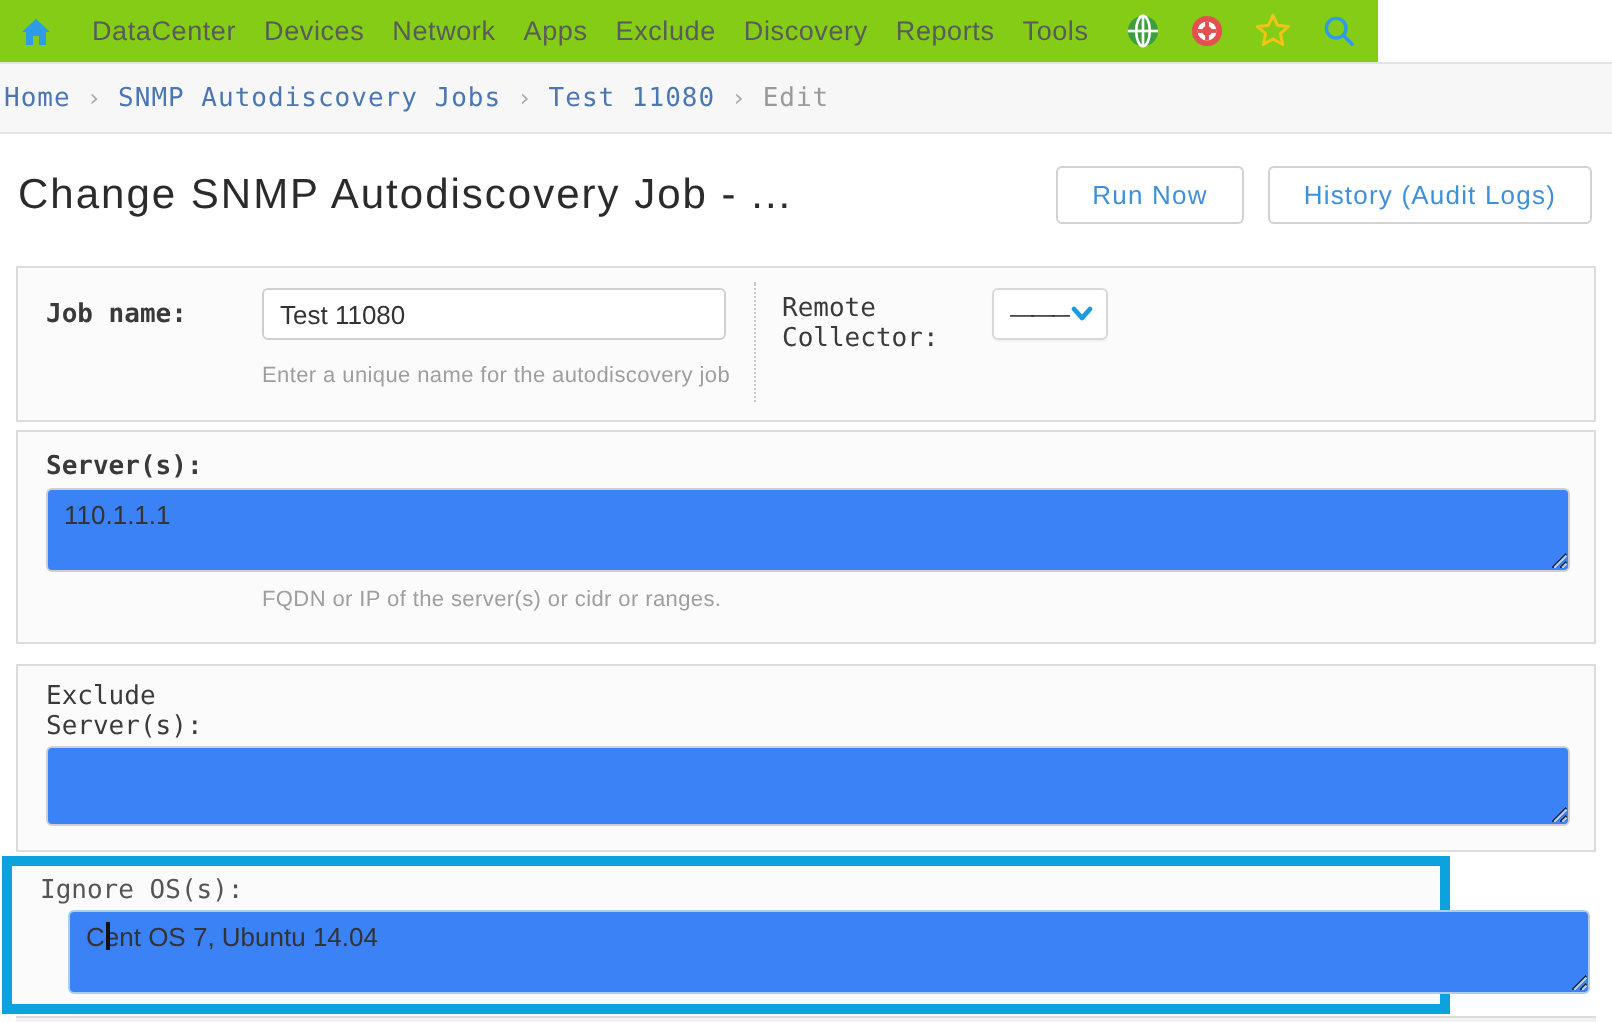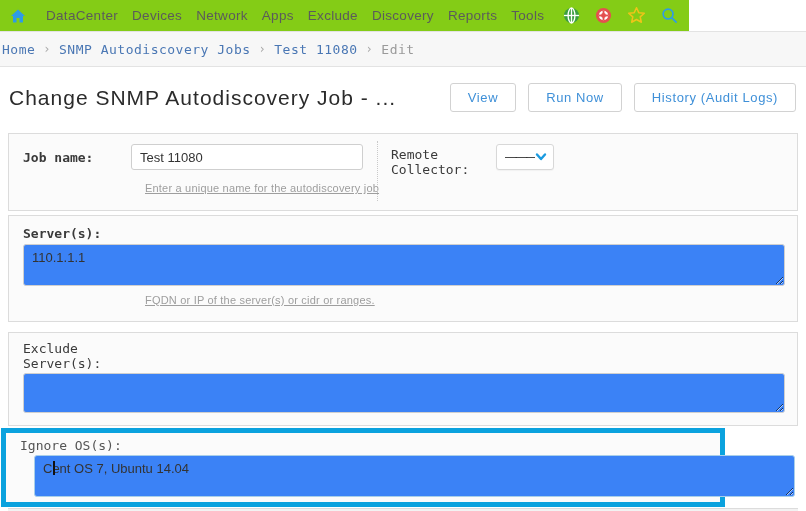--- a/index.html
+++ b/index.html
@@ -42,21 +42,21 @@
   .field-label { font-family:"DejaVu Sans Mono", monospace; font-size:13px; color:#3a3a3a;
                  line-height:1.18; }
   .bold { font-weight:bold; }
 
   .text-input { position:absolute; border:1px solid #cfcfcf; border-radius:3px; background:#fff;
                 font-family:"Liberation Sans", sans-serif; font-size:13px; color:#333;
                 padding:0 8px; outline:none; }
   .textarea { position:absolute; left:14px; width:762px; border:1px solid #cfcfcf; border-radius:3px;
               background:#3b82f6; font-family:"Liberation Sans", sans-serif; font-size:13px; color:#333;
               padding:5px 8px; outline:none; resize:both; }
-  .help { position:absolute; left:136px; font-size:11px; color:#9e9e9e; letter-spacing:.2px;text-decoration:underline; }
+  .help { position:absolute; left:122px; font-size:11px; color:#9e9e9e; letter-spacing:.2px; }
 
   
   .sec1 .field-label.job { position:absolute; left:14px; top:16px;text-align:center; }
   .sec1 .text-input { left:122px; top:10px; width:232px; height:26px; }
   .sec1 .help { top:48px; }
   .vdivider { position:absolute; left:368px; top:7px; height:60px; border-left:1px dotted #c9c9c9; }
   .rc-label { position:absolute; left:382px; top:13px; width:100px; }
   .dropdown { position:absolute; left:487px; top:10px; width:58px; height:26px; background:#fff;
               border:1px solid #d8d8d8; border-radius:3px; box-shadow:0 1px 1px rgba(0,0,0,.04);
               display:flex; align-items:center; padding:0 6px 0 8px; cursor:pointer; }
@@ -133,21 +133,20 @@
   <span class="crumb-sep">›</span>
   <span class="crumb-link">SNMP Autodiscovery Jobs</span>
   <span class="crumb-sep">›</span>
   <span class="crumb-link">Test 11080</span>
   <span class="crumb-sep">›</span>
   <span class="crumb-current">Edit</span>
 </div>
 
 <h1 class="page-title">Change SNMP Autodiscovery Job - ...</h1>
 <div class="header-buttons">
-  <button class="btn">View</button>
   <button class="btn">Run Now</button>
   <button class="btn">History (Audit Logs)</button>
 </div>
 
 <div class="section sec1">
   <div class="field-label bold job">Job name:</div>
   <input class="text-input" value="Test 11080" style="">
   <div class="help">Enter a unique name for the autodiscovery job</div>
   <div class="vdivider"></div>
   <div class="field-label rc-label">Remote Collector:</div>

